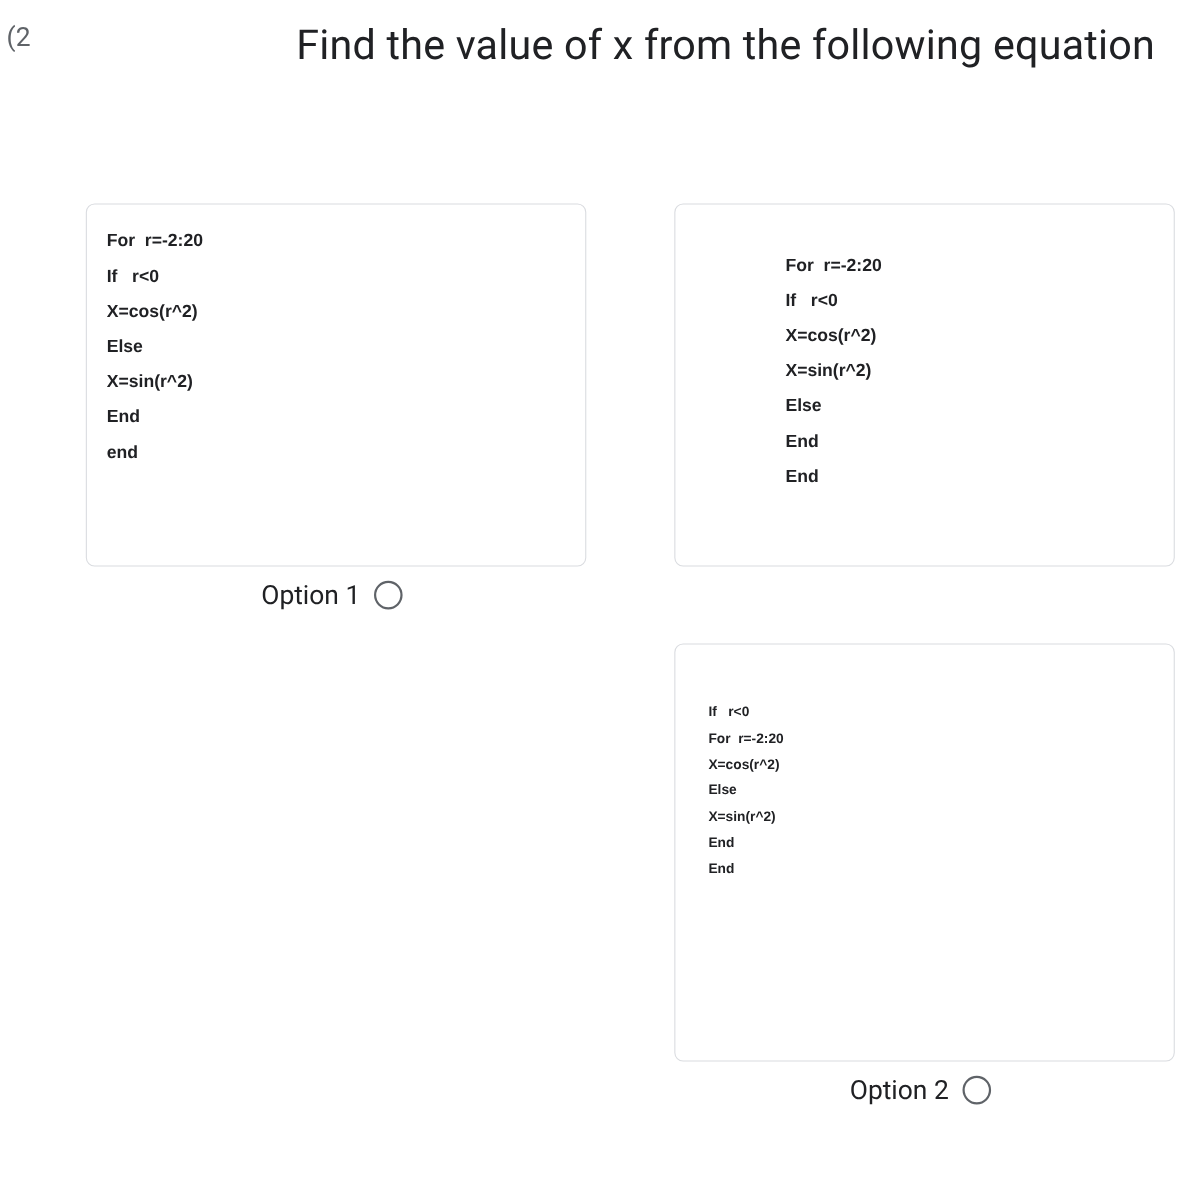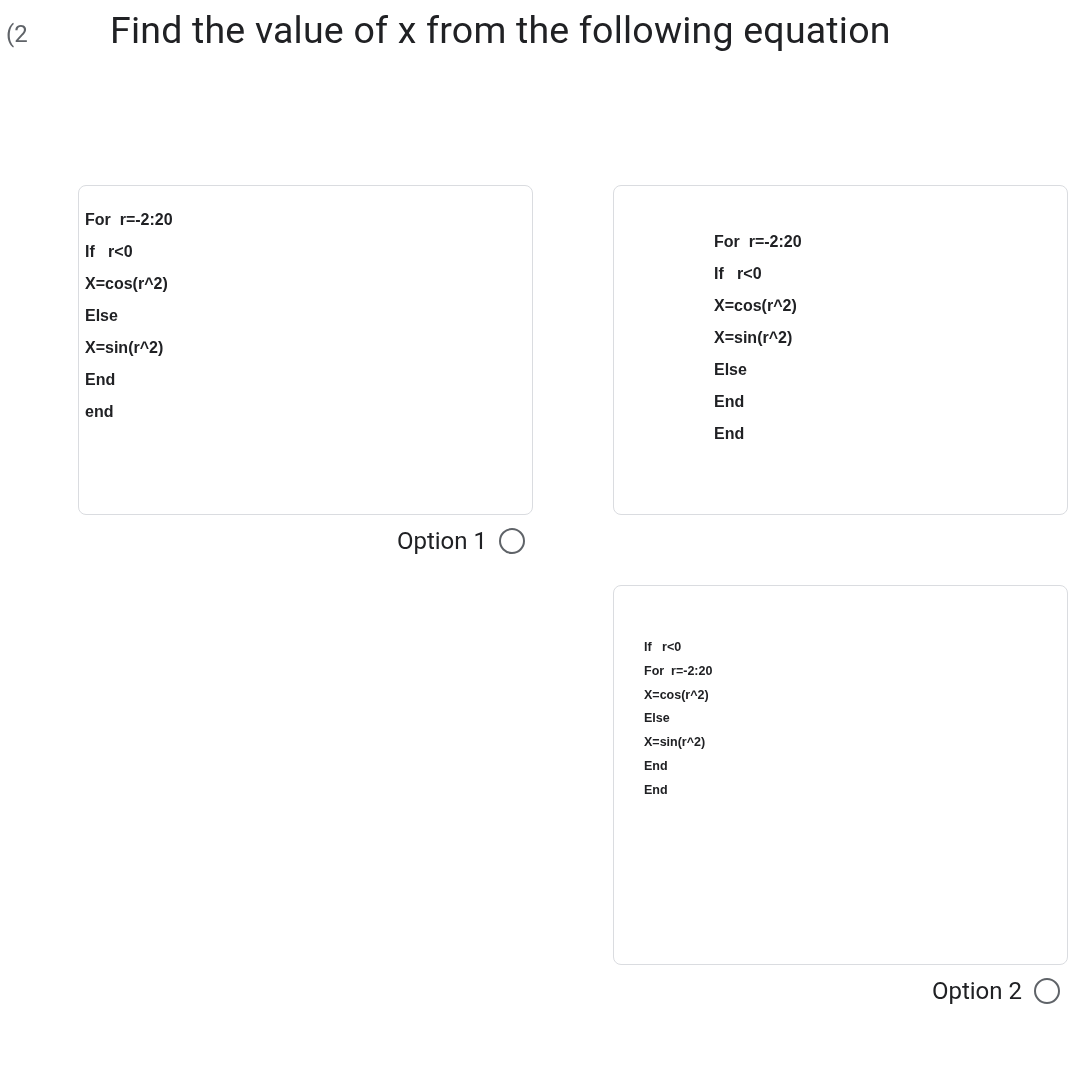--- a/index.html
+++ b/index.html
@@ -17,24 +17,24 @@
   }
   .question-number {
     position: absolute;
     top: 20px;
     left: 6px;
     font-size: 24px;
     color: #5f6368;
   }
   .question-header {
     position: absolute;
-    top: 5px;
+    top: 17px;
     left: 110px;
     width: 940px;
-    text-align: left;
+    text-align: right;
   }
   .question-title {
     font-size: 37.5px;
     font-weight: 400;
     line-height: 1.35;
     color: #202124;
     letter-spacing: 0.2px;
   }
   .options-container {
     position: absolute;
@@ -45,40 +45,40 @@
     grid-template-columns: 1fr 1fr;
     gap: 30px 80px;
   }
   .option-block {
     display: flex;
     flex-direction: column;
   }
   .option-card {
     border: 1px solid #dadce0;
     border-radius: 8px;
-    padding: 18px 6px;
+    padding: 18px 18px;
     background: #ffffff;
     min-height: 330px;
   }
   .code-line {
     font-family: Arial, sans-serif;
     font-size: 16px;
     font-weight: 700;
     color: #202124;
     line-height: 2.0;
     white-space: pre;
   }
   .code-line.small {
     font-size: 12.5px;
     line-height: 1.9;
     font-weight: 700;
   }
   .option-footer {
     display: flex;
-    justify-content: flex-end;
+    justify-content: center;
     align-items: center;
     padding: 12px 8px 0 0;
     gap: 12px;
   }
   .option-label {
     font-size: 24px;
     color: #202124;
     font-weight: 400;
   }
   .radio-circle {

